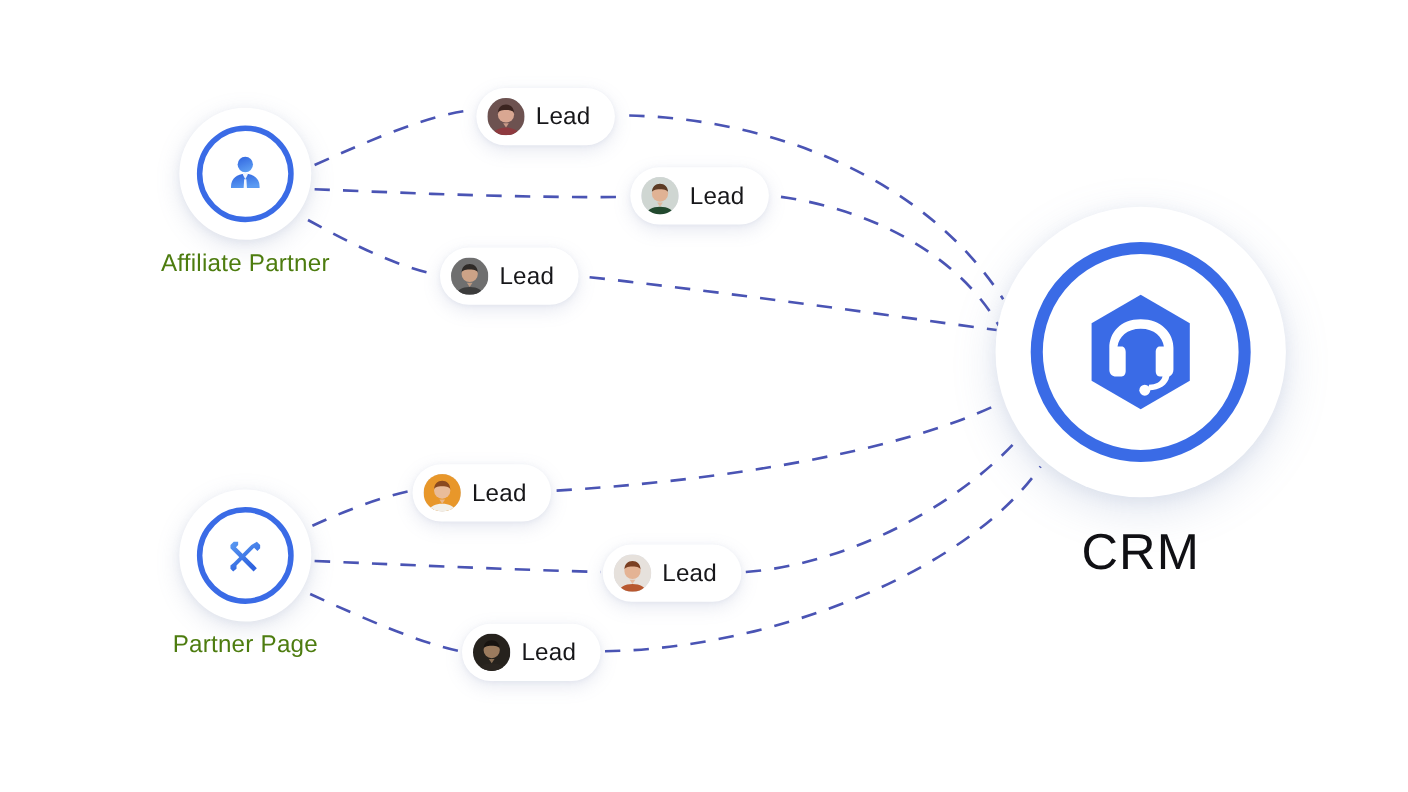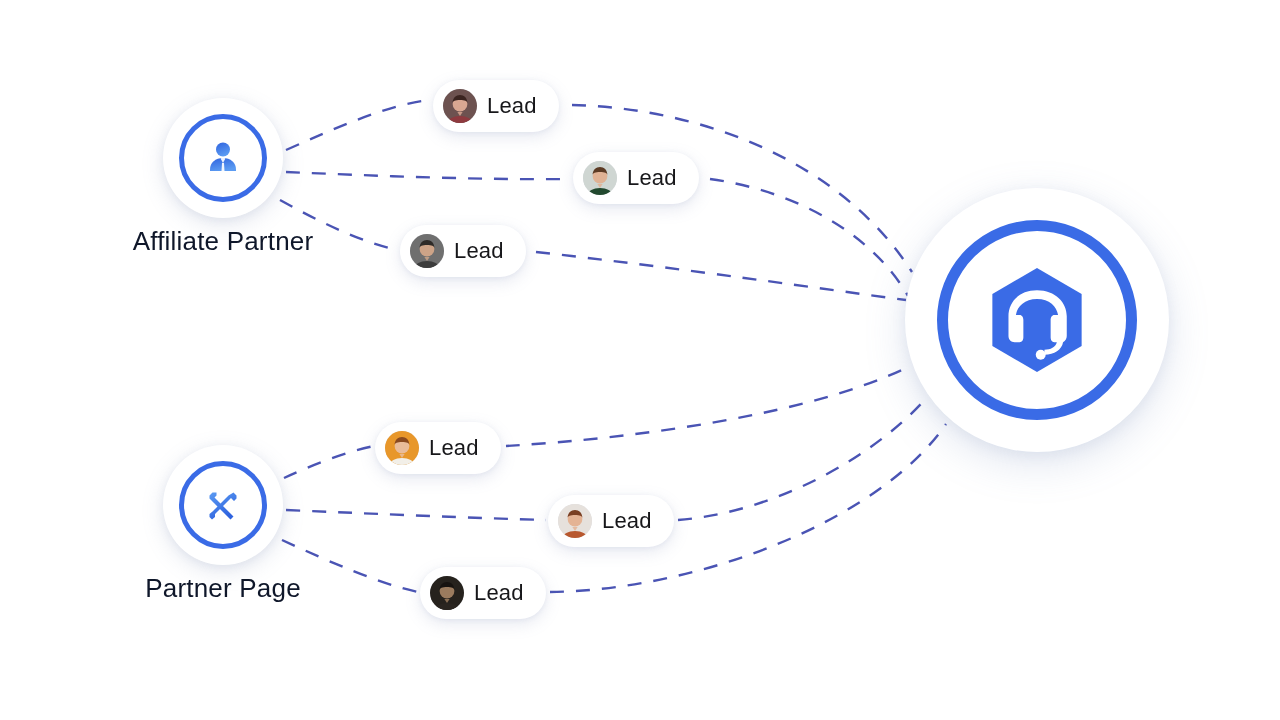--- a/index.html
+++ b/index.html
@@ -63,23 +63,23 @@
     display: flex;
     align-items: center;
     justify-content: center;
   }
   .source-label {
     position: absolute;
     top: 128px;
     left: 50%;
     transform: translateX(-50%);
     white-space: nowrap;
-    font-size: 26px;
+    font-size: 22px;
     letter-spacing: 0.2px;
-    color: #0f172a;
+    color: #4d7c0f;
     font-weight: 400;
   }
 
   
   .lead-pill {
     position: absolute;
     height: 52px;
     display: flex;
     align-items: center;
     gap: 10px;
@@ -294,14 +294,15 @@
     <div id="crm-disc"></div>
     <div id="crm-ring"></div>
     <div id="crm-glyph">
       <svg width="124" height="124" viewBox="0 0 100 100" xmlns="http://www.w3.org/2000/svg">
         <path d="M50 8 L86 29 L86 71 L50 92 L14 71 L14 29 Z" fill="#3a6be6"></path>
         <path d="M50 26 C35 26 27 36 27 47 L27 63 C27 66 29 68 32 68 L36 68 C38 68 39 66 39 64 L39 50 C39 48 38 46 36 46 L33 46 C34 39 40 33 50 33 C60 33 66 39 67 46 L64 46 C62 46 61 48 61 50 L61 64 C61 66 62 68 64 68 L66 68 C65 72 61 74 56 74 L56 78 C64 78 70 74 71 68 C73 67 74 65 74 63 L74 47 C74 36 65 26 50 26 Z" fill="#ffffff"></path>
         <circle cx="53" cy="78" r="4" fill="#ffffff"></circle>
       </svg>
     </div>
   </div>
+  <div id="crm-label">CRM</div>
 
 </div>
 
 </body></html>

